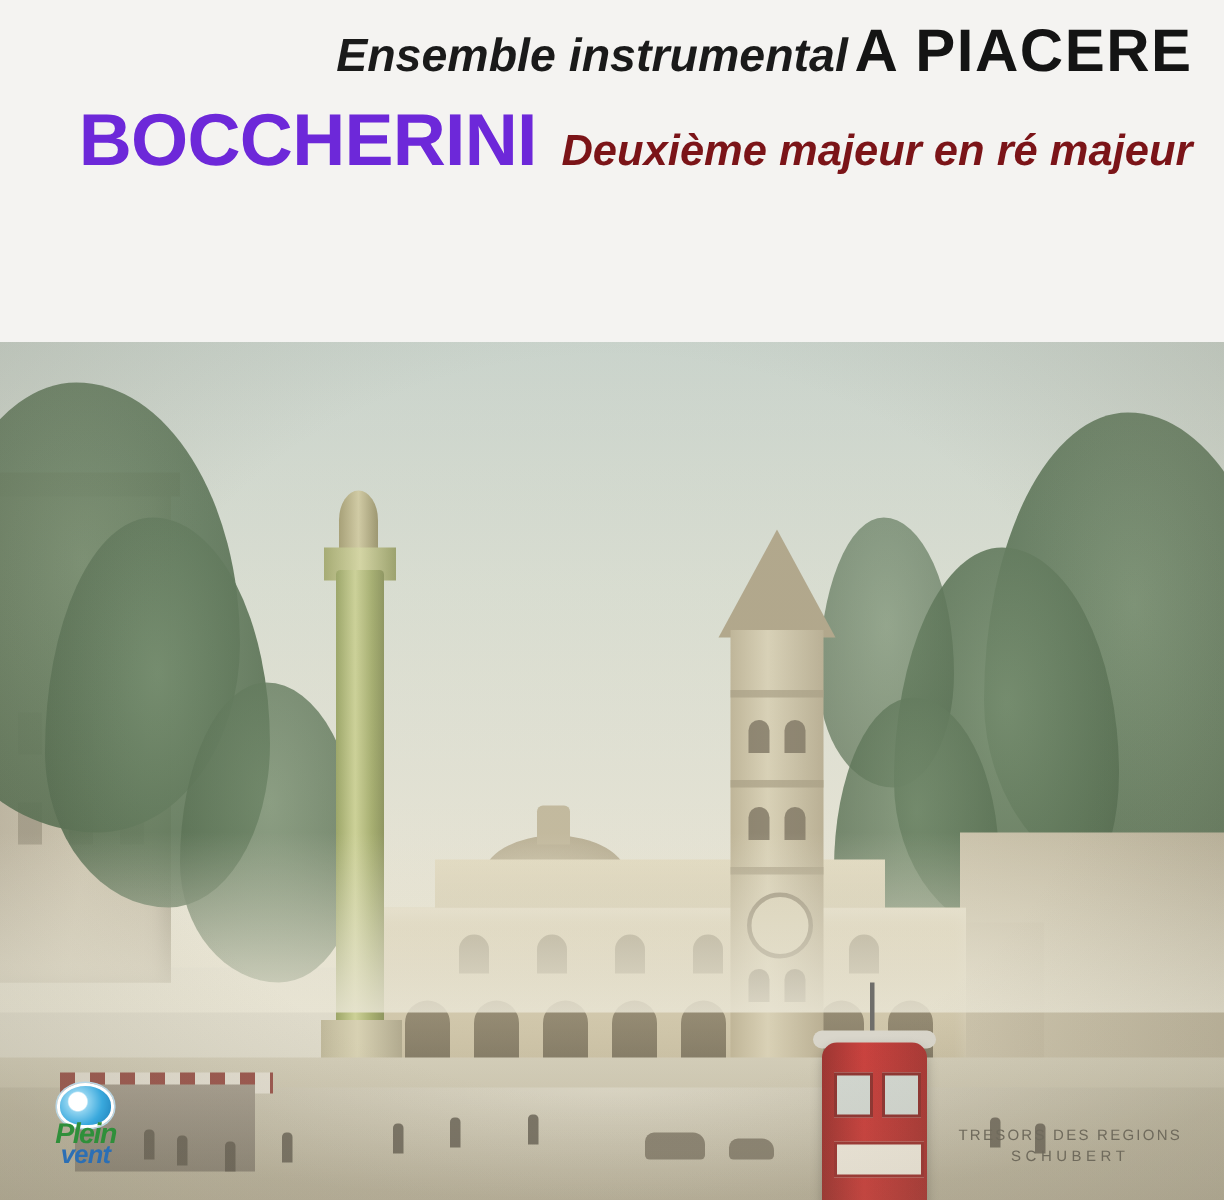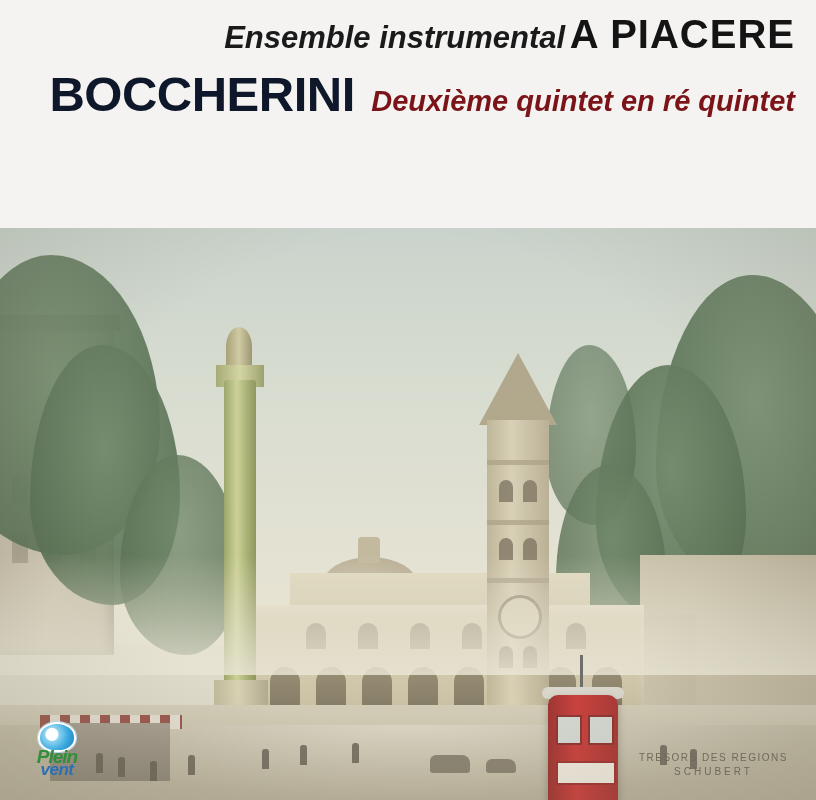--- a/index.html
+++ b/index.html
@@ -55,21 +55,21 @@
     white-space: nowrap;
     text-align: right;
   }
   .row-1 { top: 66px; }
   .row-2 { top: 122px; }
   .row-3 { top: 172px; }
 
   .composer {
     font-size: 49px;
     font-weight: bold;
-    color: #0f172a;
+    color: #6d28d9;
     letter-spacing: -0.5px;
     vertical-align: baseline;
   }
   .row-2 .composer, .row-3 .composer { font-size: 50px; }
 
   .work {
     font-size: 29px;
     font-weight: bold;
     font-style: italic;
     color: #7b1418;
@@ -334,21 +334,21 @@
 
   <div class="text-zone">
 
     <div class="line-ensemble">
       <span class="ensemble-small">Ensemble instrumental</span>
       <span class="ensemble-big">A PIACERE</span>
     </div>
 
     <div class="composer-row row-1">
       <span class="composer">BOCCHERINI</span>
-      <span class="work">Deuxième quintet en ré quintet</span>
+      <span class="work">Deuxième majeur en ré majeur</span>
     </div>
 
 
   </div>
 
   <div class="photo">
     <div class="sky"></div>
 
     <div class="left-building">
       <div class="win" style="left:18px; top:150px;"></div>

